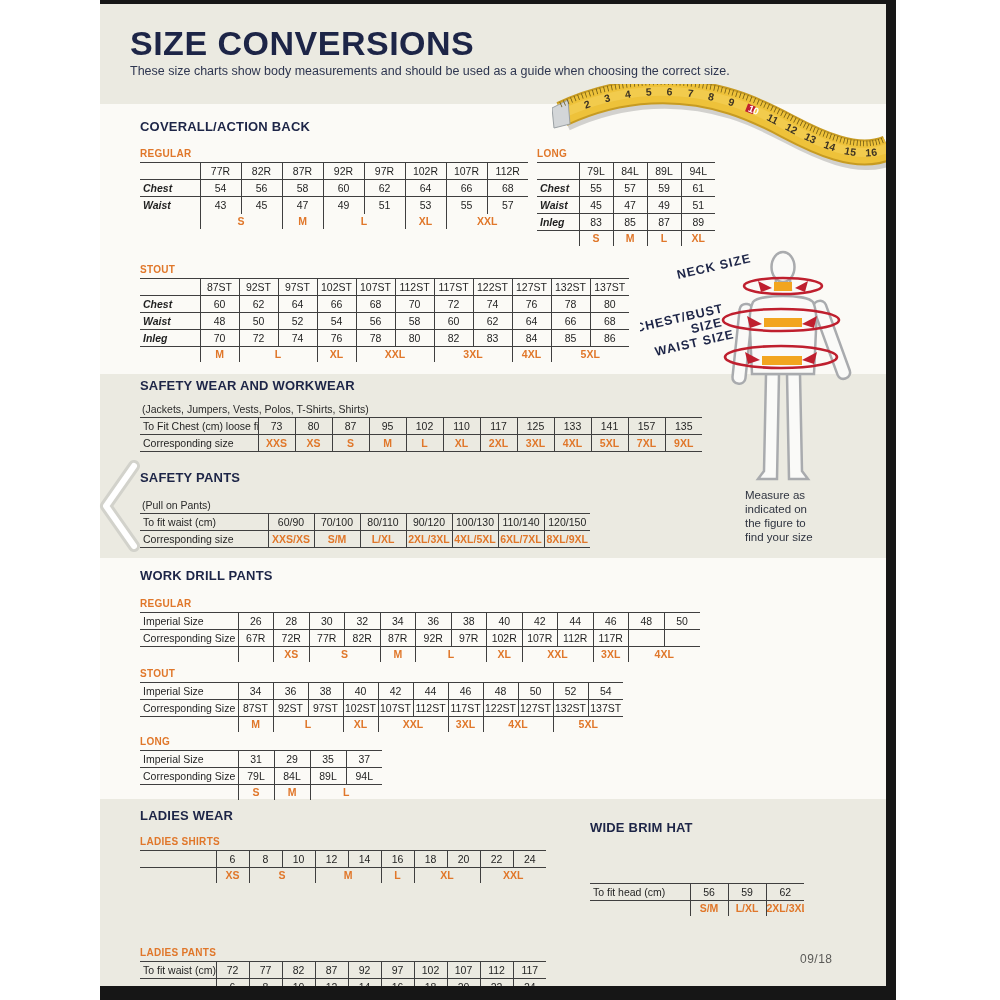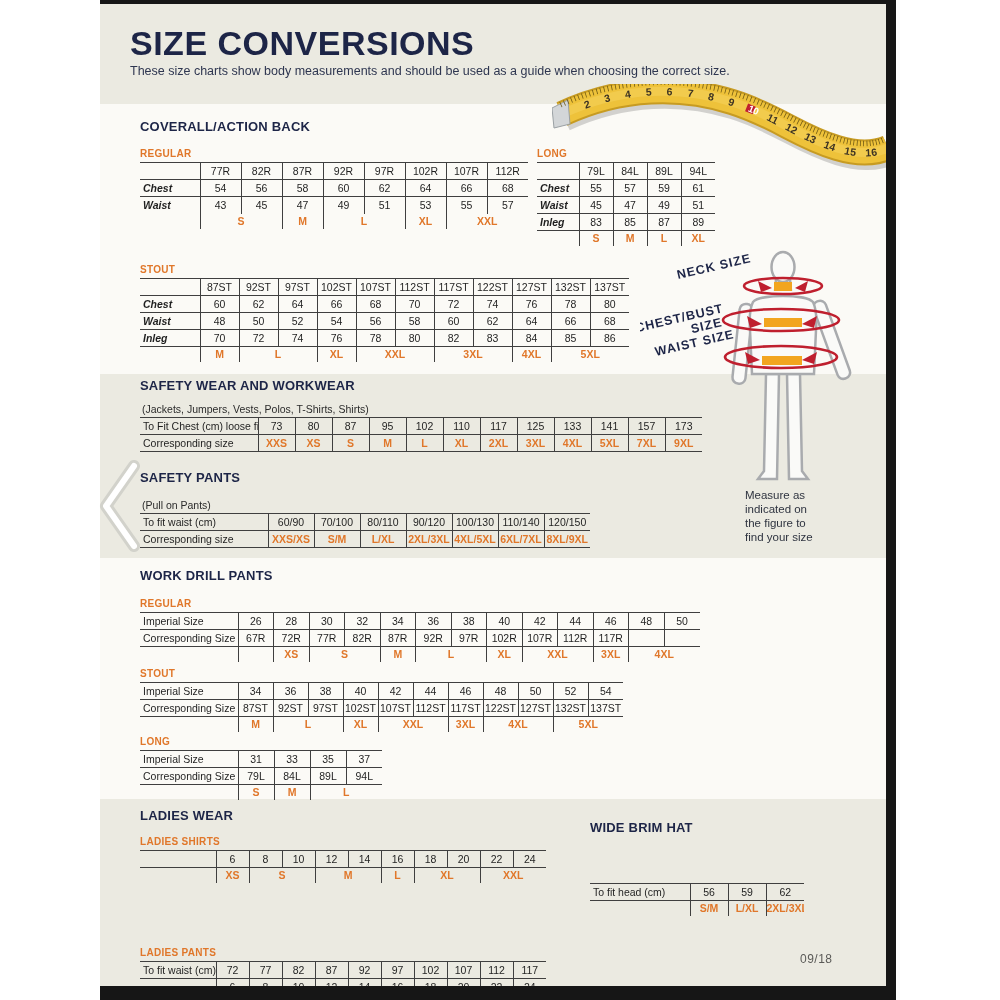--- a/index.html
+++ b/index.html
@@ -333,21 +333,21 @@
           <td class="c">80</td>
           <td class="c">87</td>
           <td class="c">95</td>
           <td class="c">102</td>
           <td class="c">110</td>
           <td class="c">117</td>
           <td class="c">125</td>
           <td class="c">133</td>
           <td class="c">141</td>
           <td class="c">157</td>
-          <td class="c">173</td>
+          <td class="c">135</td>
         </tr>
         <tr class="datarow orange last">
           <td class="lbl ">Corresponding size</td>
           <td class="c">XXS</td>
           <td class="c">XS</td>
           <td class="c">S</td>
           <td class="c">M</td>
           <td class="c">L</td>
           <td class="c">XL</td>
           <td class="c">2XL</td>
@@ -539,21 +539,21 @@
         <col style="width:98px">
         <col style="width:36px">
         <col style="width:36px">
         <col style="width:36px">
         <col style="width:36px">
       </colgroup>
       <tbody>
         <tr class="datarow  ">
           <td class="lbl ">Imperial Size</td>
           <td class="c">31</td>
-          <td class="c">33</td>
+          <td class="c">29</td>
           <td class="c">35</td>
           <td class="c">37</td>
         </tr>
         <tr class="datarow  last">
           <td class="lbl ">Corresponding Size</td>
           <td class="c">79L</td>
           <td class="c">84L</td>
           <td class="c">89L</td>
           <td class="c">94L</td>
         </tr>

